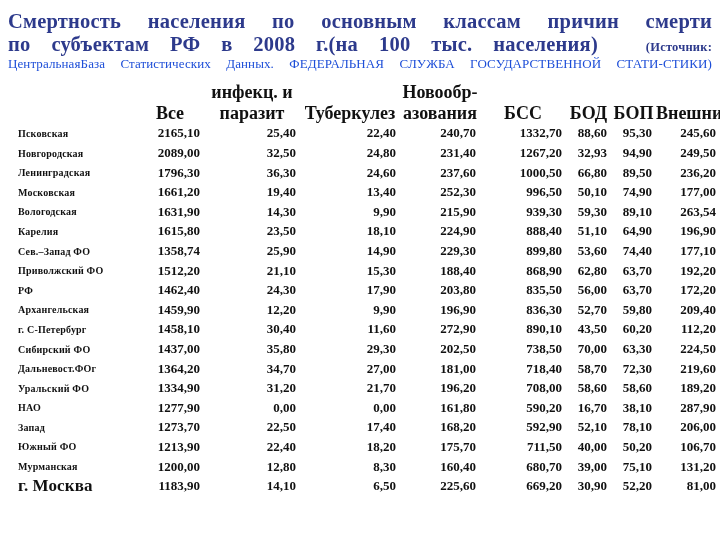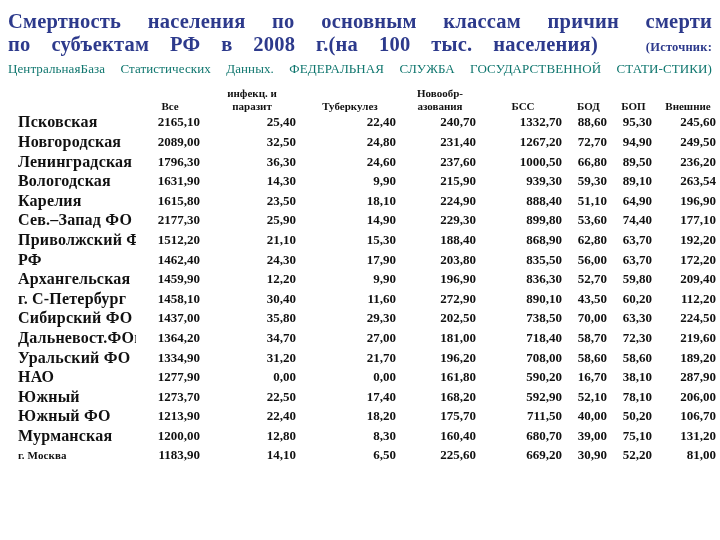--- a/index.html
+++ b/index.html
@@ -23,24 +23,23 @@
     letter-spacing: 0.2px;
     white-space: normal;
   }
   .title-source-inline {
     font-size: 12.5px;
     font-weight: bold;
     color: var(--title-color, #2d3a8c);
     padding-left: 27px;
   }
   .source-line {
-    margin-top: 5px;
     font-size: 13px;
     font-weight: normal;
-    color: #0f766e;
+    color: #1d4ed8;
     text-align: justify;
     text-align-last: justify;
     letter-spacing: 0.1px;
   }
   table.data-table {
     table-layout: fixed;
     border-collapse: collapse;
     width: 712px;
     margin-top: 10px;
   }
@@ -48,45 +47,45 @@
   col.c-all    { width: 68px; }
   col.c-infect { width: 96px; }
   col.c-tub    { width: 100px; }
   col.c-neo    { width: 80px; }
   col.c-bss    { width: 86px; }
   col.c-bod    { width: 45px; }
   col.c-bop    { width: 45px; }
   col.c-ext    { width: 64px; }
   th {
     padding: 0;
-    font-size: 11px;
+    font-size: 18px;
     font-weight: bold;
     color: #111111;
     text-align: center;
     vertical-align: bottom;
     line-height: 1.15;
     white-space: nowrap;
   }
   td {
     padding: 0 4px 0 0;
     height: 19.6px;
     font-size: 13px;
     font-weight: bold;
     color: #111111;
     text-align: right;
     white-space: nowrap;
     overflow: hidden;
   }
   td.region {
     text-align: left;
     padding: 0 0 0 10px;
-    font-size: 16px;
+    font-size: 10px;
     letter-spacing: 0.2px;
   }
-  tr.emphasis td.region { font-size: 11px; letter-spacing: 0.1px; }
+  tr.emphasis td.region { font-size: 17px; letter-spacing: 0.1px; }
 </style>
 </head>
 <body>
 
 <div class="slide" style="--title-color: #2d3a8c;">
   <div>
     <div class="title-line1">Смертность населения по основным классам причин смерти</div>
     <div class="title-line2">
       <span>по субъектам РФ в 2008 г.(на 100 тыс. населения)</span>
       <span class="title-source-inline">(Источник:</span>
@@ -149,36 +148,47 @@
           <td>95,30</td>
           <td>245,60</td>
         </tr>
         <tr>
           <td class="region">Новгородская</td>
           <td>2089,00</td>
           <td>32,50</td>
           <td>24,80</td>
           <td>231,40</td>
           <td>1267,20</td>
-          <td>72,70</td>
+          <td>32,93</td>
           <td>94,90</td>
           <td>249,50</td>
         </tr>
         <tr>
           <td class="region">Ленинградская</td>
           <td>1796,30</td>
           <td>36,30</td>
           <td>24,60</td>
           <td>237,60</td>
           <td>1000,50</td>
           <td>66,80</td>
           <td>89,50</td>
           <td>236,20</td>
         </tr>
         <tr>
+          <td class="region">Московская</td>
+          <td>1661,20</td>
+          <td>19,40</td>
+          <td>13,40</td>
+          <td>252,30</td>
+          <td>996,50</td>
+          <td>50,10</td>
+          <td>74,90</td>
+          <td>177,00</td>
+        </tr>
+        <tr>
           <td class="region">Вологодская</td>
           <td>1631,90</td>
           <td>14,30</td>
           <td>9,90</td>
           <td>215,90</td>
           <td>939,30</td>
           <td>59,30</td>
           <td>89,10</td>
           <td>263,54</td>
         </tr>
@@ -188,21 +198,21 @@
           <td>23,50</td>
           <td>18,10</td>
           <td>224,90</td>
           <td>888,40</td>
           <td>51,10</td>
           <td>64,90</td>
           <td>196,90</td>
         </tr>
         <tr>
           <td class="region">Сев.–Запад ФО</td>
-          <td>2177,30</td>
+          <td>1358,74</td>
           <td>25,90</td>
           <td>14,90</td>
           <td>229,30</td>
           <td>899,80</td>
           <td>53,60</td>
           <td>74,40</td>
           <td>177,10</td>
         </tr>
         <tr>
           <td class="region">Приволжский ФО</td>
@@ -286,21 +296,21 @@
           <td>1277,90</td>
           <td>0,00</td>
           <td>0,00</td>
           <td>161,80</td>
           <td>590,20</td>
           <td>16,70</td>
           <td>38,10</td>
           <td>287,90</td>
         </tr>
         <tr>
-          <td class="region">Южный</td>
+          <td class="region">Запад</td>
           <td>1273,70</td>
           <td>22,50</td>
           <td>17,40</td>
           <td>168,20</td>
           <td>592,90</td>
           <td>52,10</td>
           <td>78,10</td>
           <td>206,00</td>
         </tr>
         <tr>

